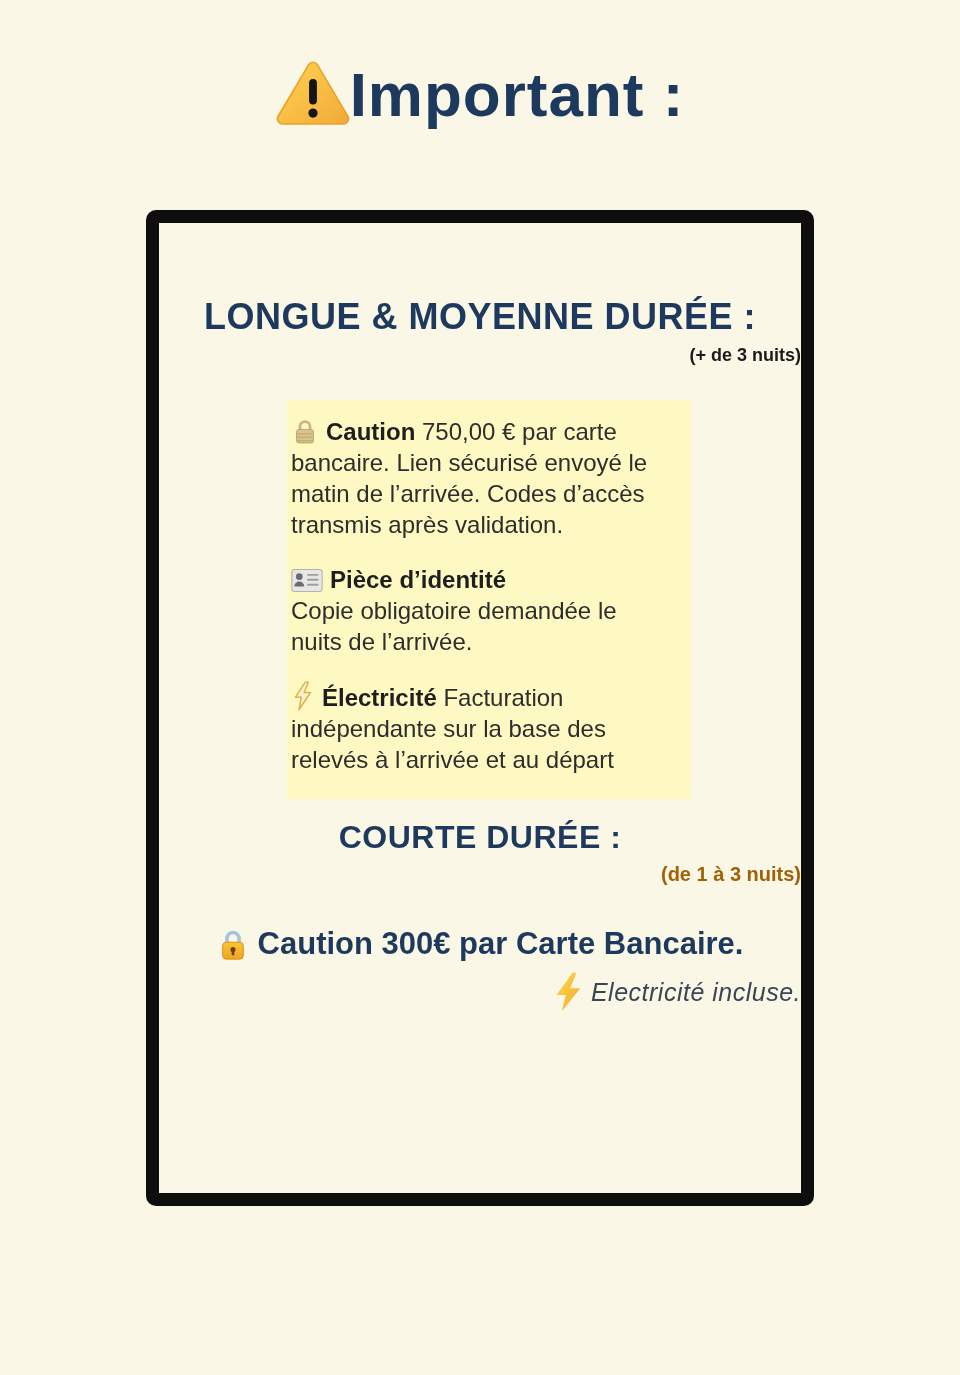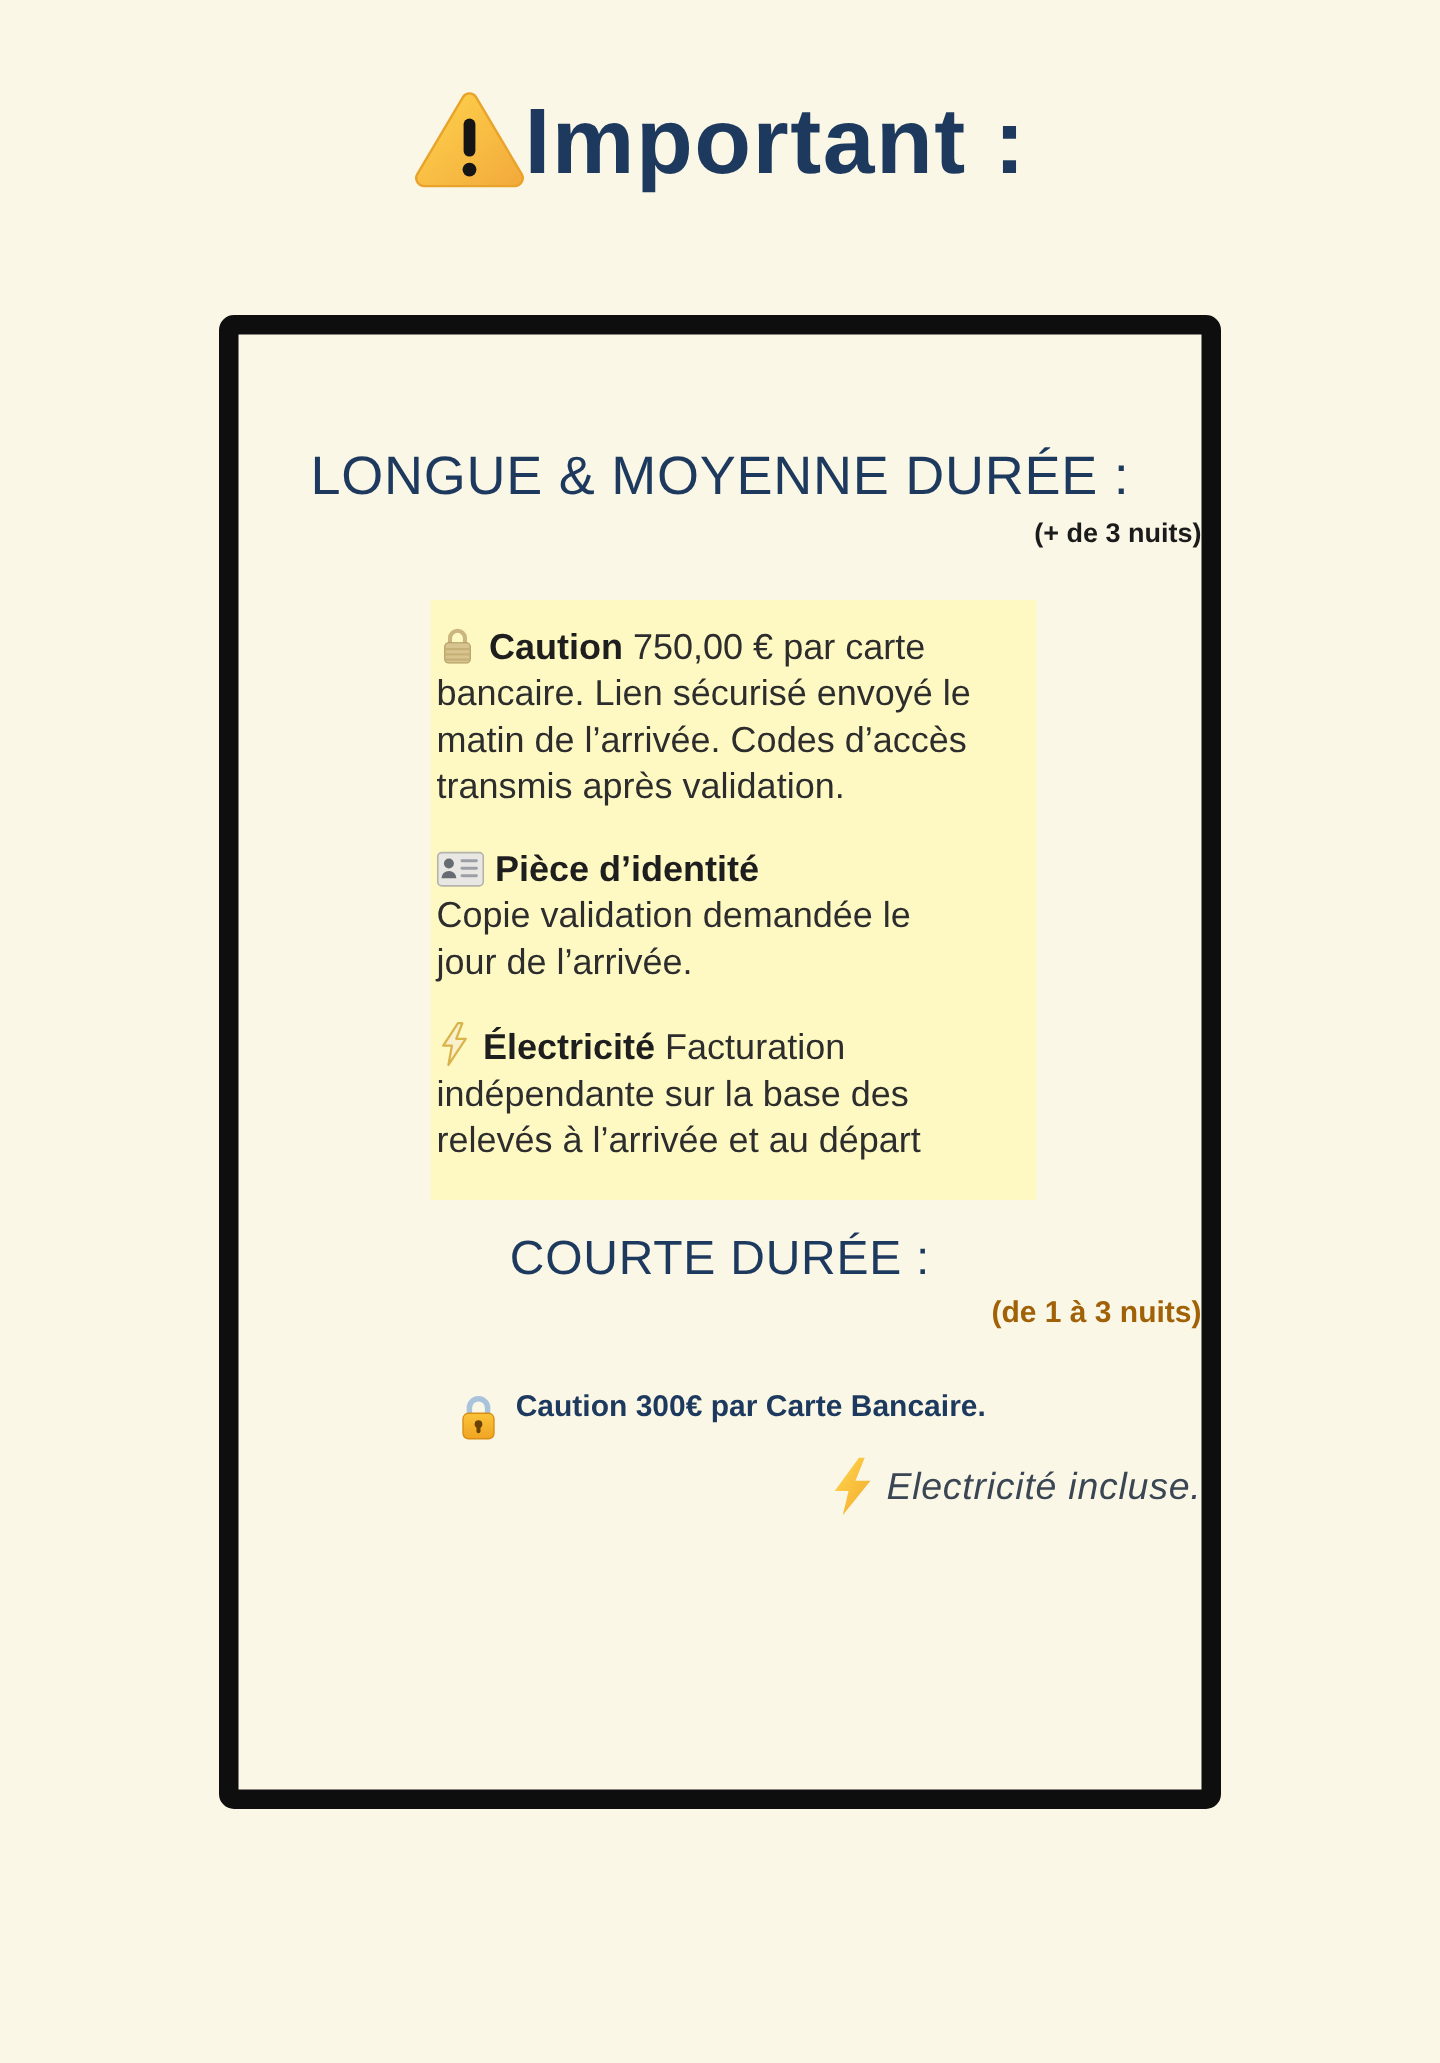--- a/index.html
+++ b/index.html
@@ -34,21 +34,21 @@
     height: 996px;
     margin: 54px auto 0 auto;
     border: 13px solid #0E0E0E;
     border-radius: 10px;
     background: #FAF7E7;
     padding-top: 73px;
   }
   .section-heading {
     text-align: center;
     font-size: 36px;
-    font-weight: 400;
+    font-weight: 700;
     color: #1D3A5E;
     letter-spacing: 0.5px;
   }
   .section-subheading {
     text-align: right;
     font-size: 18px;
     font-weight: 700;
     color: #1B1B1B;
     margin-top: 7px;
   }
@@ -71,24 +71,25 @@
   .inline-icon {
     display: inline-block;
     vertical-align: -5px;
     margin-right: 7px;
   }
   .block-text { display: block; max-width: 340px; }
   
   .short-heading { margin-top: 20px; font-size: 32px; }
   .caution-line {
     display: flex;
+    align-items: center;
     justify-content: center;
     gap: 9px;
     margin-top: 40px;
-    font-size: 20px;
+    font-size: 31px;
     font-weight: 700;
     color: #1D3A5E;
   }
   .electricity-line {
     display: flex;
     align-items: center;
     justify-content: flex-end;
     gap: 6px;
     margin-top: 10px;
     font-size: 25px;
@@ -147,21 +148,21 @@
           <span class="inline-icon">
             <svg class="icon-svg" width="32" height="25" viewBox="0 0 58 44">
               <rect x="1.5" y="2" width="55" height="40" rx="5" fill="#E9E7E3" stroke="#B6B3AD" stroke-width="2"></rect>
               <circle cx="15" cy="15" r="6" fill="#676C73"></circle>
               <path d="M6 33 a9 9 0 0 1 18 0 z" fill="#676C73"></path>
               <rect x="29" y="10" width="21" height="3.6" rx="1.8" fill="#9BA0A6"></rect>
               <rect x="29" y="19" width="21" height="3.6" rx="1.8" fill="#9BA0A6"></rect>
               <rect x="29" y="28" width="21" height="3.6" rx="1.8" fill="#9BA0A6"></rect>
             </svg>
           </span><span class="info-label">Pièce d’identité</span>
-          <span class="block-text">Copie validation demandée le jour de l’arrivée.</span>
+          <span class="block-text">Copie obligatoire demandée le nuits de l’arrivée.</span>
         </p>
       </div>
 
       <div class="info-item">
         <p class="info-text">
           <span class="inline-icon">
             <svg class="icon-svg" width="24" height="30" viewBox="0 0 40 52">
               <path d="M24 2 L7 28 h10 l-4 22 L33 20 h-11 L29 2 Z" fill="#FBF0CC" stroke="#D9B44A" stroke-width="2.6" stroke-linejoin="round"></path>
             </svg>
           </span><span class="info-label">Électricité</span>

